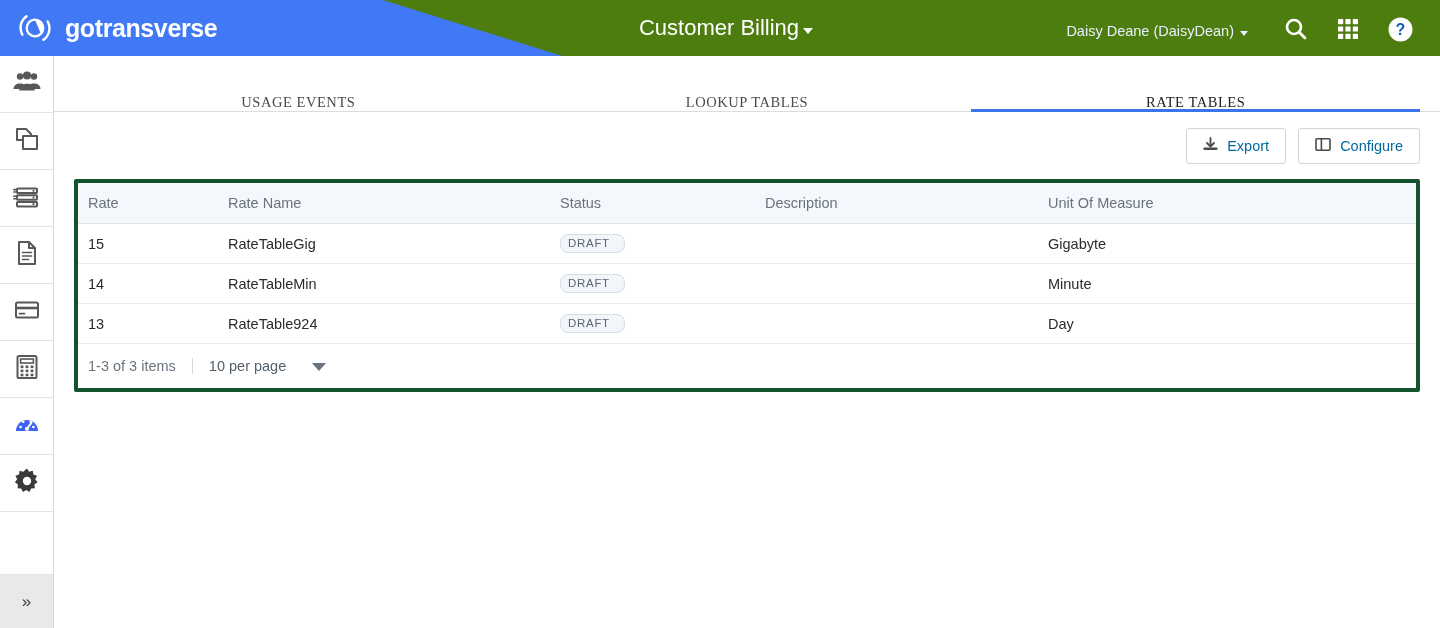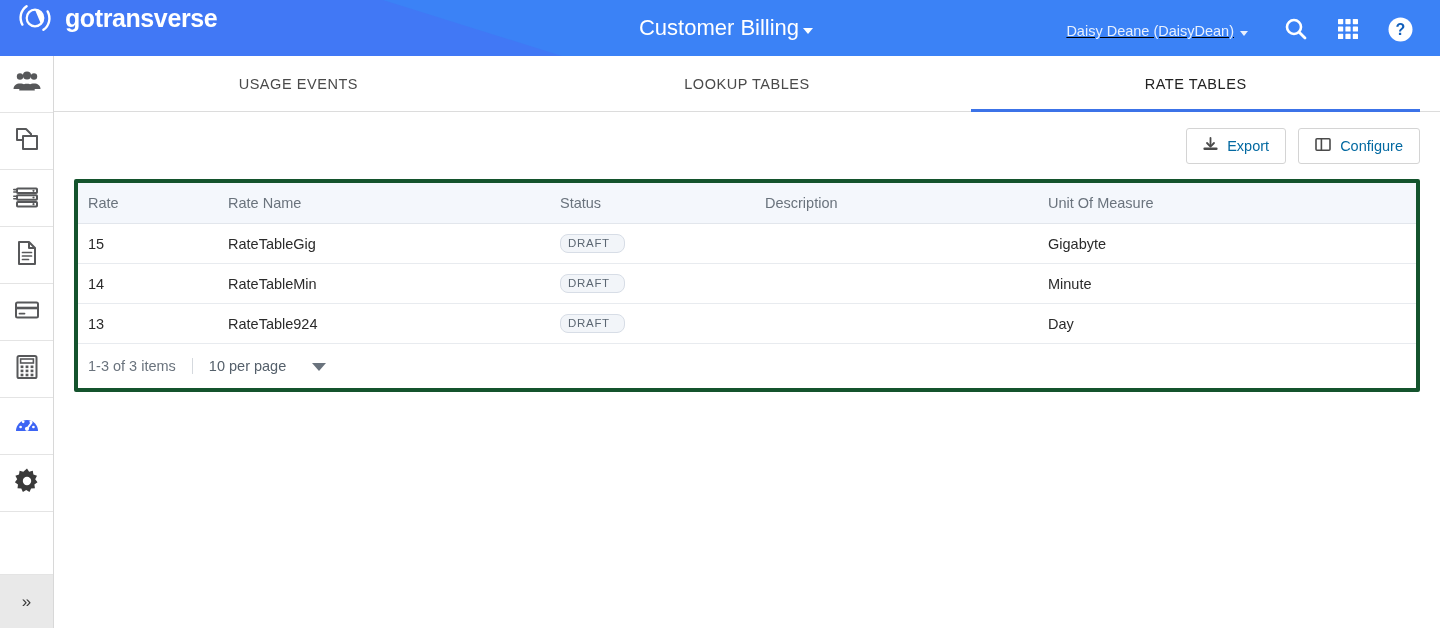--- a/index.html
+++ b/index.html
@@ -7,24 +7,24 @@
     width: 1440px; height: 628px;
     font-family: "Liberation Sans", sans-serif;
     background: #ffffff;
     overflow: hidden;
   }
 
   
   .header {
     position: relative;
     height: 56px;
-    background: #3b82f6;
+    background: #4d7c0f;
     overflow: hidden;
     display: flex;
-    align-items: flex-start;
+    align-items: center;
   }
   .header-diag {
     position: absolute;
     left: 0; top: 0;
     width: 562px; height: 56px;
     background: #4178f5;
     clip-path: polygon(0 0, 383px 0, 562px 56px, 0 56px);
     pointer-events: none;
   }
   .brand {
@@ -73,21 +73,20 @@
   }
   .header-right {
     position: absolute;
     right: 0; top: 0;
     height: 62px;
     display: flex;
     align-items: center;
     gap: 0;
     z-index: 4;
     padding-right: 14px;
-    text-decoration: underline;
   }
   .user-menu {
     display: flex;
     align-items: center;
     gap: 6px;
     color: #e8f0fd;
     font-size: 14.5px;
     cursor: pointer;
     margin-right: 22px;
   }
@@ -153,27 +152,28 @@
 
   .tabs {
     display: flex;
     height: 56px;
     border-bottom: 1px solid #dcdcdc;
     padding: 0 20px;
   }
   .tab {
     flex: 1;
     display: flex;
-    align-items: center;
+    align-items: flex-end;
     justify-content: center;
     font-size: 14.5px;
     letter-spacing: 0.55px;
     color: #4a4a4a;
     cursor: pointer;
     position: relative;
+    font-family: Liberation Serif, serif;
   }
   .tab.active { color: #222222; }
   .tab.active::after {
     content: "";
     position: absolute;
     left: 0; right: 0; bottom: -1px;
     height: 3px;
     background: #3c73e8;
   }
 

